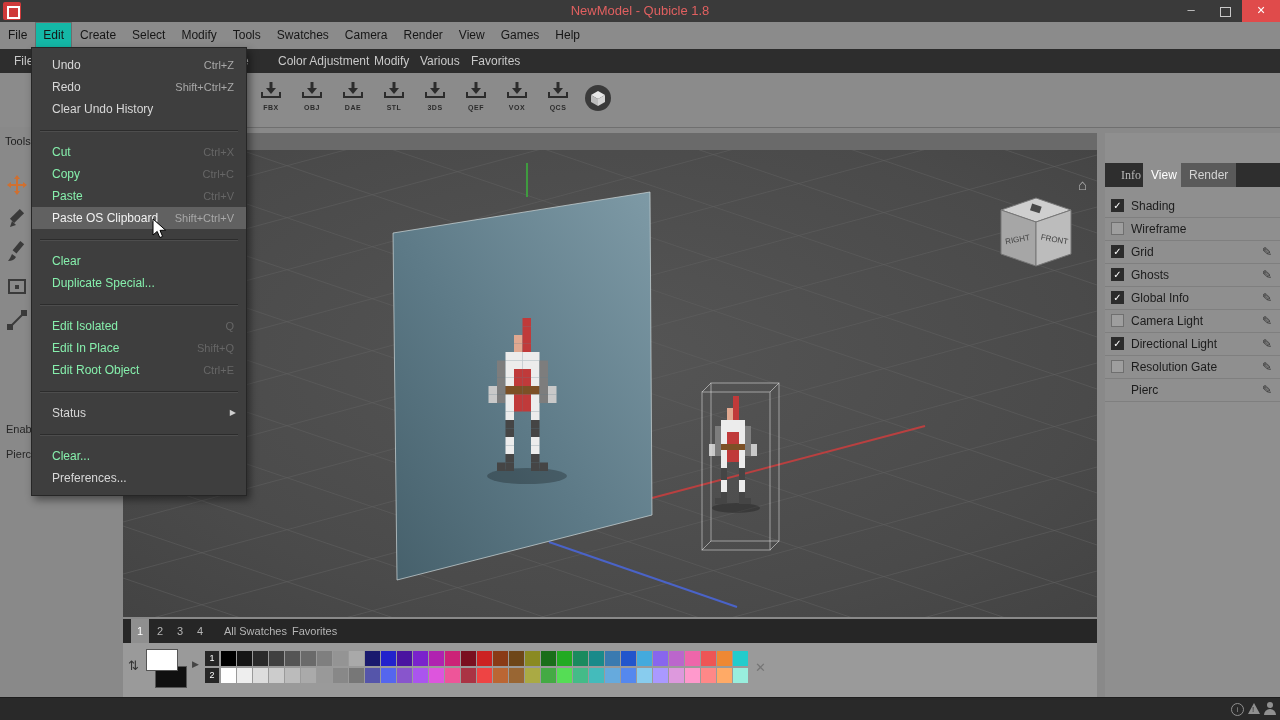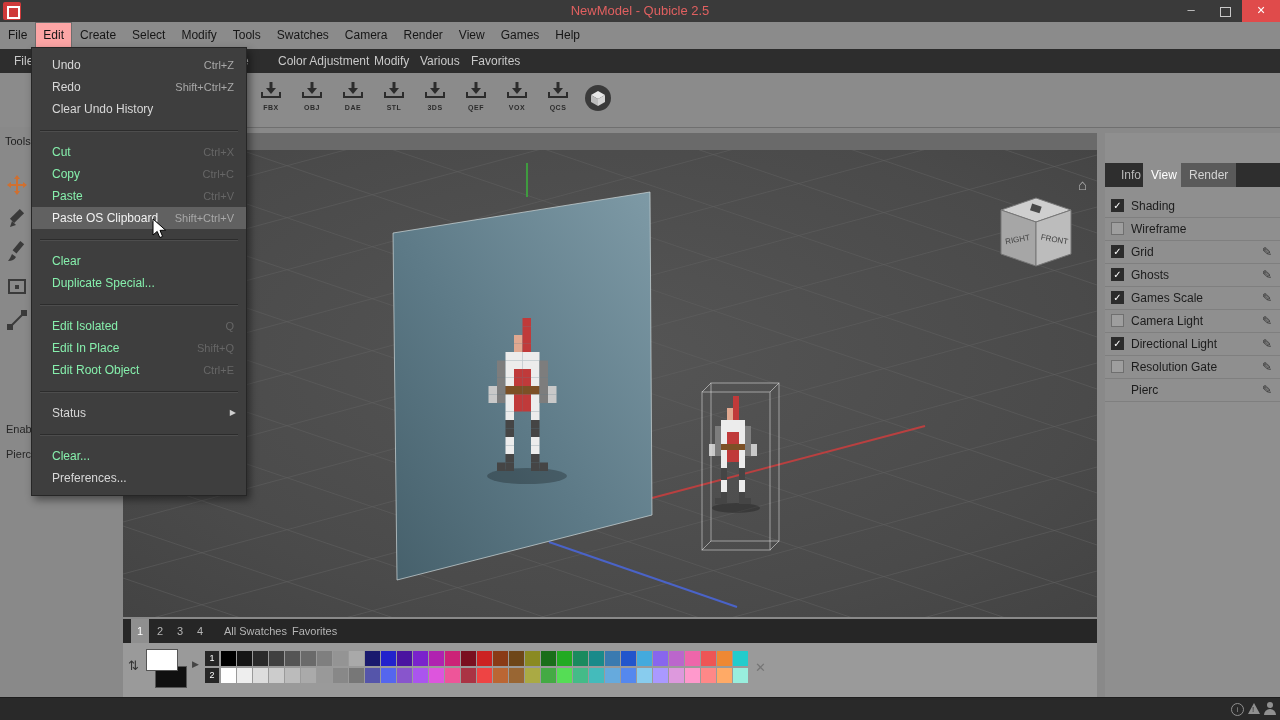--- a/index.html
+++ b/index.html
@@ -16,21 +16,21 @@
         font-size:13px;color:#e06060}
   .win-btn{top:0;height:22px;width:34px;text-align:center;line-height:20px;color:#c9c9c9;font-size:13px}
   #btn-min{right:72px}
   #btn-max{right:38px}
   #btn-max .sq{position:absolute;left:12px;top:7px;width:9px;height:8px;border:1px solid #c9c9c9}
   #btn-close{right:0;width:38px;background:#e04b4b;color:#fff;font-size:14px}
 
   
   #menubar{left:0;top:22px;width:1280px;height:27px;background:#8b8b8b;white-space:nowrap}
   .mb-item{display:inline-block;padding:0 8px;line-height:26px;font-size:12px;color:#161616;cursor:default}
-  .mb-item.active{background:#fca5a5;box-shadow:inset 0 0 0 1px #6d6d6d}
+  .mb-item.active{background:#14b8a6;box-shadow:inset 0 0 0 1px #6d6d6d}
 
   
   #ribbon{left:0;top:49px;width:1280px;height:24px;background:#2d2d2d}
   .rib-tab{position:absolute;top:0;height:24px;line-height:24px;font-size:12px;color:#c9c9c9;padding:0 6px}
 
   
   #iconrow{left:0;top:73px;width:1280px;height:54px;background:#8b8b8b;border-bottom:1px solid #6f6f6f}
   .exp-icon{position:absolute;top:8px;width:36px;height:40px;text-align:center}
   .exp-icon .lbl{display:block;font-size:7px;font-weight:bold;letter-spacing:.5px;color:#2c2c2c;margin-top:1px}
   #cube-badge{position:absolute;left:585px;top:12px;width:26px;height:26px;border-radius:50%;background:#3a3a3a}
@@ -103,21 +103,21 @@
       box-shadow:0 1px 0 #4d4d4d}
   .em-row .sub{position:absolute;right:10px;font-size:8px;color:#cfcfcf;line-height:22px}
 
   #cursor{left:152px;top:218px;z-index:200}
 </style>
 </head>
 <body>
 
 <div id="titlebar" class="abs">
   <div id="app-logo" class="abs"></div>
-  <div id="window-title" class="abs">NewModel - Qubicle 2.5</div>
+  <div id="window-title" class="abs">NewModel - Qubicle 1.8</div>
   <div id="btn-min" class="abs win-btn">–</div>
   <div id="btn-max" class="abs win-btn">
       <span class="sq"></span>
     </div>
   <div id="btn-close" class="abs win-btn">×</div>
 </div>
 
 <div id="menubar" class="abs"><span class="mb-item">File</span><span class="mb-item active">Edit</span><span class="mb-item">Create</span><span class="mb-item">Select</span><span class="mb-item">Modify</span><span class="mb-item">Tools</span><span class="mb-item">Swatches</span><span class="mb-item">Camera</span><span class="mb-item">Render</span><span class="mb-item">View</span><span class="mb-item">Games</span><span class="mb-item">Help</span></div>
 
 <div id="ribbon" class="abs">
@@ -418,21 +418,21 @@
       <rect x="908" y="55" width="10" height="7" fill="#4a4a4a" stroke="none" transform="rotate(18 913 58)"></rect>
     </g>
     <text x="895" y="92" font-size="8" fill="#444" transform="rotate(-10 895 92)" text-anchor="middle">RIGHT</text>
     <text x="931" y="92" font-size="8" fill="#3d3d3d" transform="rotate(10 931 92)" text-anchor="middle">FRONT</text>
     <text x="955" y="40" font-size="15" fill="#b5b5b5">⌂</text>
   </svg>
 </div>
 
 <div id="rightpanel" class="abs">
   <div id="vp-tabs">
-      <span class="vp-tab" style="left: 8px;">Info</span>
+      <span class="vp-tab" style="left: 8px; font-family: Liberation Serif, serif;">Info</span>
       <span class="vp-tab active" style="left: 38px;">View</span>
       <span class="vp-tab alt" style="left: 76px;">Render</span>
     </div>
   <div id="vp-rows">
       <div class="vp-row">
         <span class="cb checked">✓</span>
         <span class="lab">Shading</span>
       </div>
       <div class="vp-row">
         <span class="cb unchecked"></span>
@@ -443,21 +443,21 @@
         <span class="lab">Grid</span>
         <span class="pencil">✎</span>
       </div>
       <div class="vp-row">
         <span class="cb checked">✓</span>
         <span class="lab">Ghosts</span>
         <span class="pencil">✎</span>
       </div>
       <div class="vp-row">
         <span class="cb checked">✓</span>
-        <span class="lab">Games Scale</span>
+        <span class="lab">Global Info</span>
         <span class="pencil">✎</span>
       </div>
       <div class="vp-row">
         <span class="cb unchecked"></span>
         <span class="lab">Camera Light</span>
         <span class="pencil">✎</span>
       </div>
       <div class="vp-row">
         <span class="cb checked">✓</span>
         <span class="lab">Directional Light</span>

